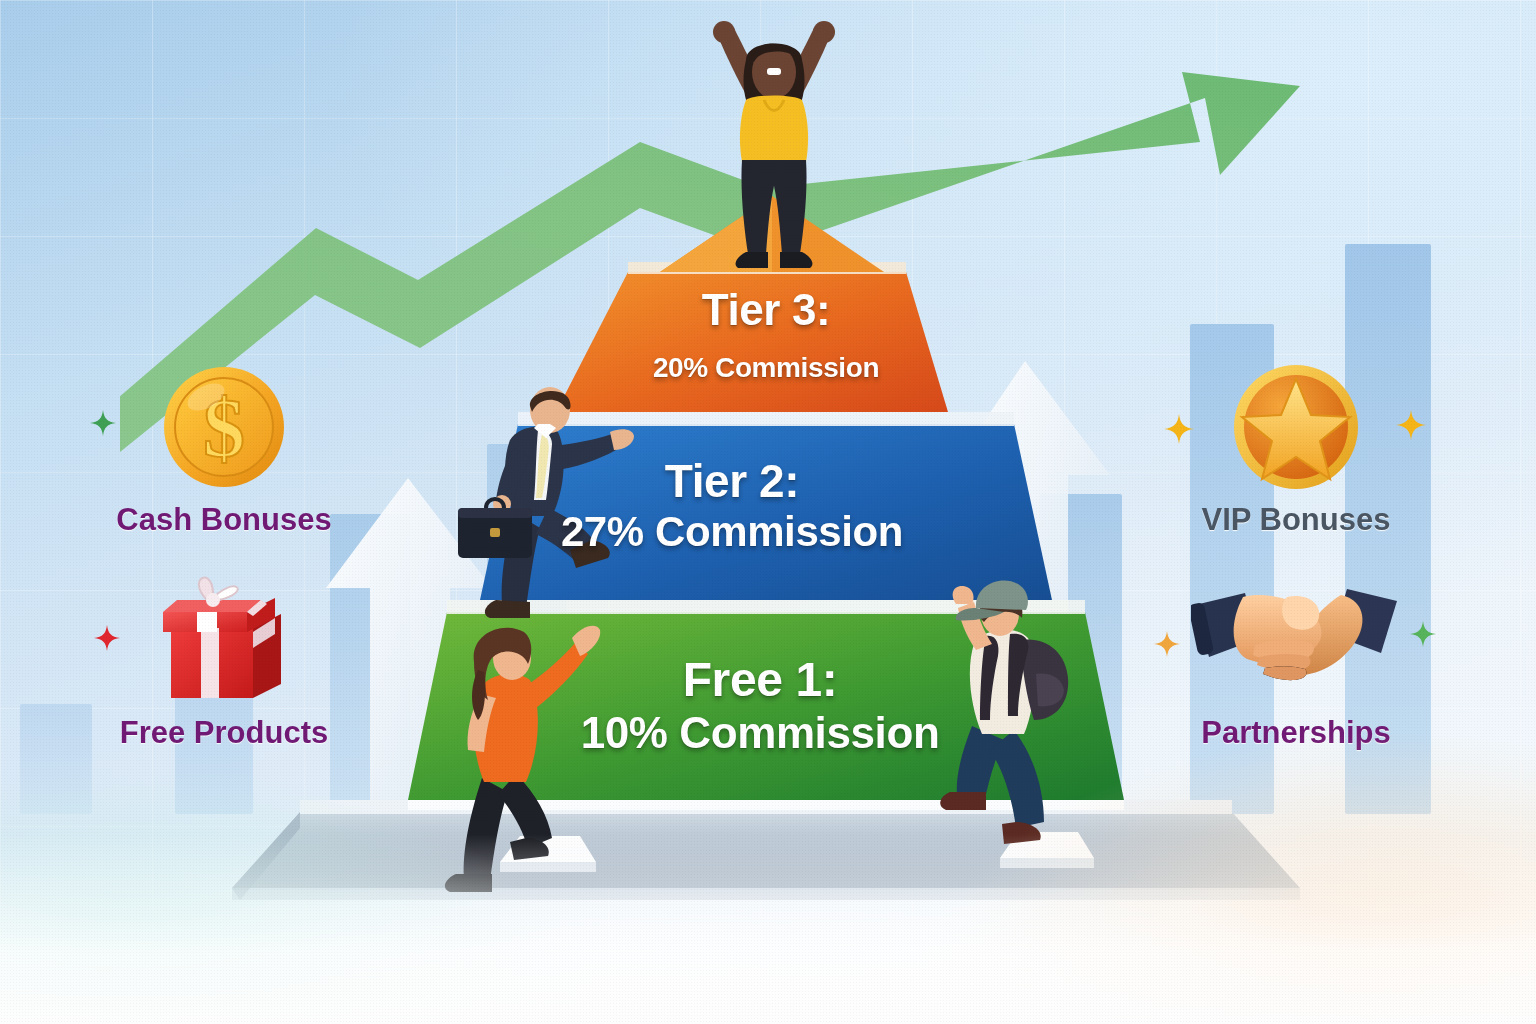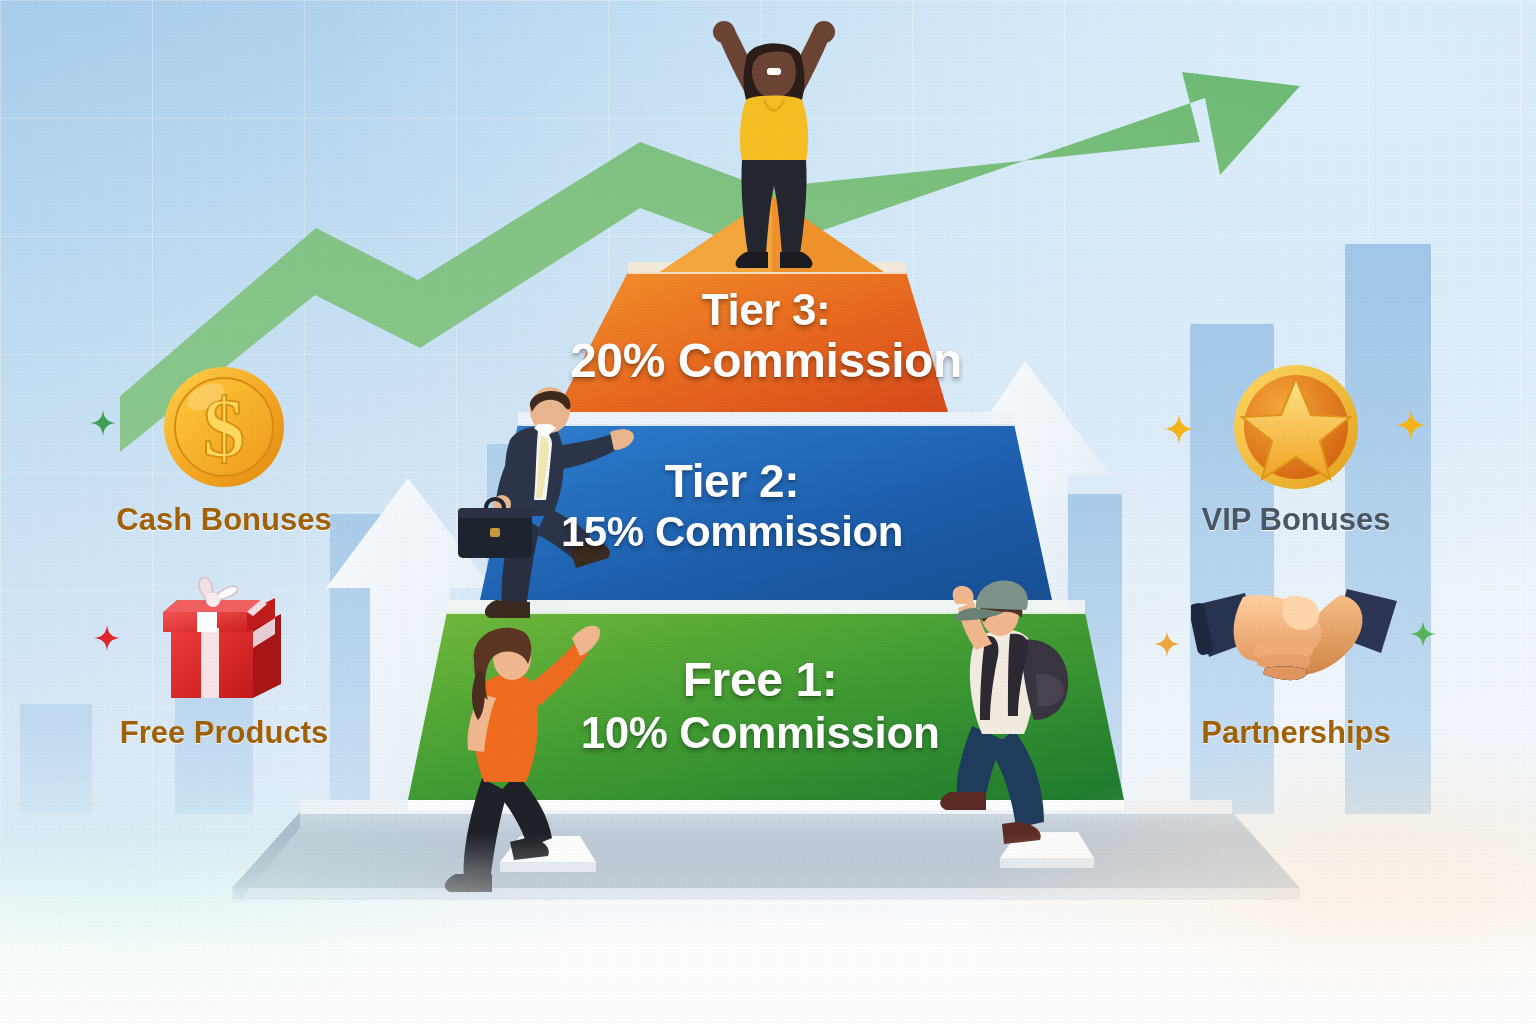--- a/index.html
+++ b/index.html
@@ -50,32 +50,32 @@
     position:absolute;text-align:center;color:#ffffff;
     font-weight:bold;line-height:1.02;
     text-shadow:0 3px 5px rgba(0,0,0,.33), 0 1px 0 rgba(0,0,0,.18);
     letter-spacing:-.4px;pointer-events:none;white-space:nowrap;
   }
   .tier-label .l1{display:block;}
   .tier-label .l2{display:block;}
 
   
   #t3-label{left:566px;top:288px;width:400px;font-size:44px;}
-  #t3-label .l2{font-size:48px;margin-top:4px;}
+  #t3-label .l2{font-size:28px;margin-top:21px;}
   
   #t2-label{left:497px;top:458px;width:470px;font-size:46px;}
   #t2-label .l2{font-size:42px;margin-top:6px;}
   
   #t1-label{left:540px;top:656px;width:440px;font-size:48px;}
   #t1-label .l2{font-size:44px;margin-top:6px;}
 
   
   .feature{position:absolute;width:300px;text-align:center;}
   .feature .fname{
-    font-size:31px;font-weight:bold;color:#a16207;
+    font-size:31px;font-weight:bold;color:#701a75;
     text-shadow:0 1px 1px rgba(255,255,255,.9);
     white-space:nowrap;
   }
   .feature.vip .fname{color:#4a5663;}
   .icon-wrap{position:relative;height:150px;display:flex;align-items:center;justify-content:center;}
 
   .sparkle{position:absolute;width:26px;height:26px;}
   .sparkle svg{width:100%;height:100%;display:block;}
 
   #f-cash{left:74px;top:352px;}
@@ -308,21 +308,21 @@
     </g>
   </svg>
 
   <div class="tier-label" id="t3-label">
     <span class="l1">Tier 3:</span>
     <span class="l2">20% Commission</span>
   </div>
 
   <div class="tier-label" id="t2-label">
     <span class="l1">Tier 2:</span>
-    <span class="l2">15% Commission</span>
+    <span class="l2">27% Commission</span>
   </div>
 
   <div class="tier-label" id="t1-label">
     <span class="l1">Free 1:</span>
     <span class="l2">10% Commission</span>
   </div>
 
   <div class="feature" id="f-cash">
     <div class="icon-wrap">
       <span class="sparkle" style="left:16px;top:58px;">

